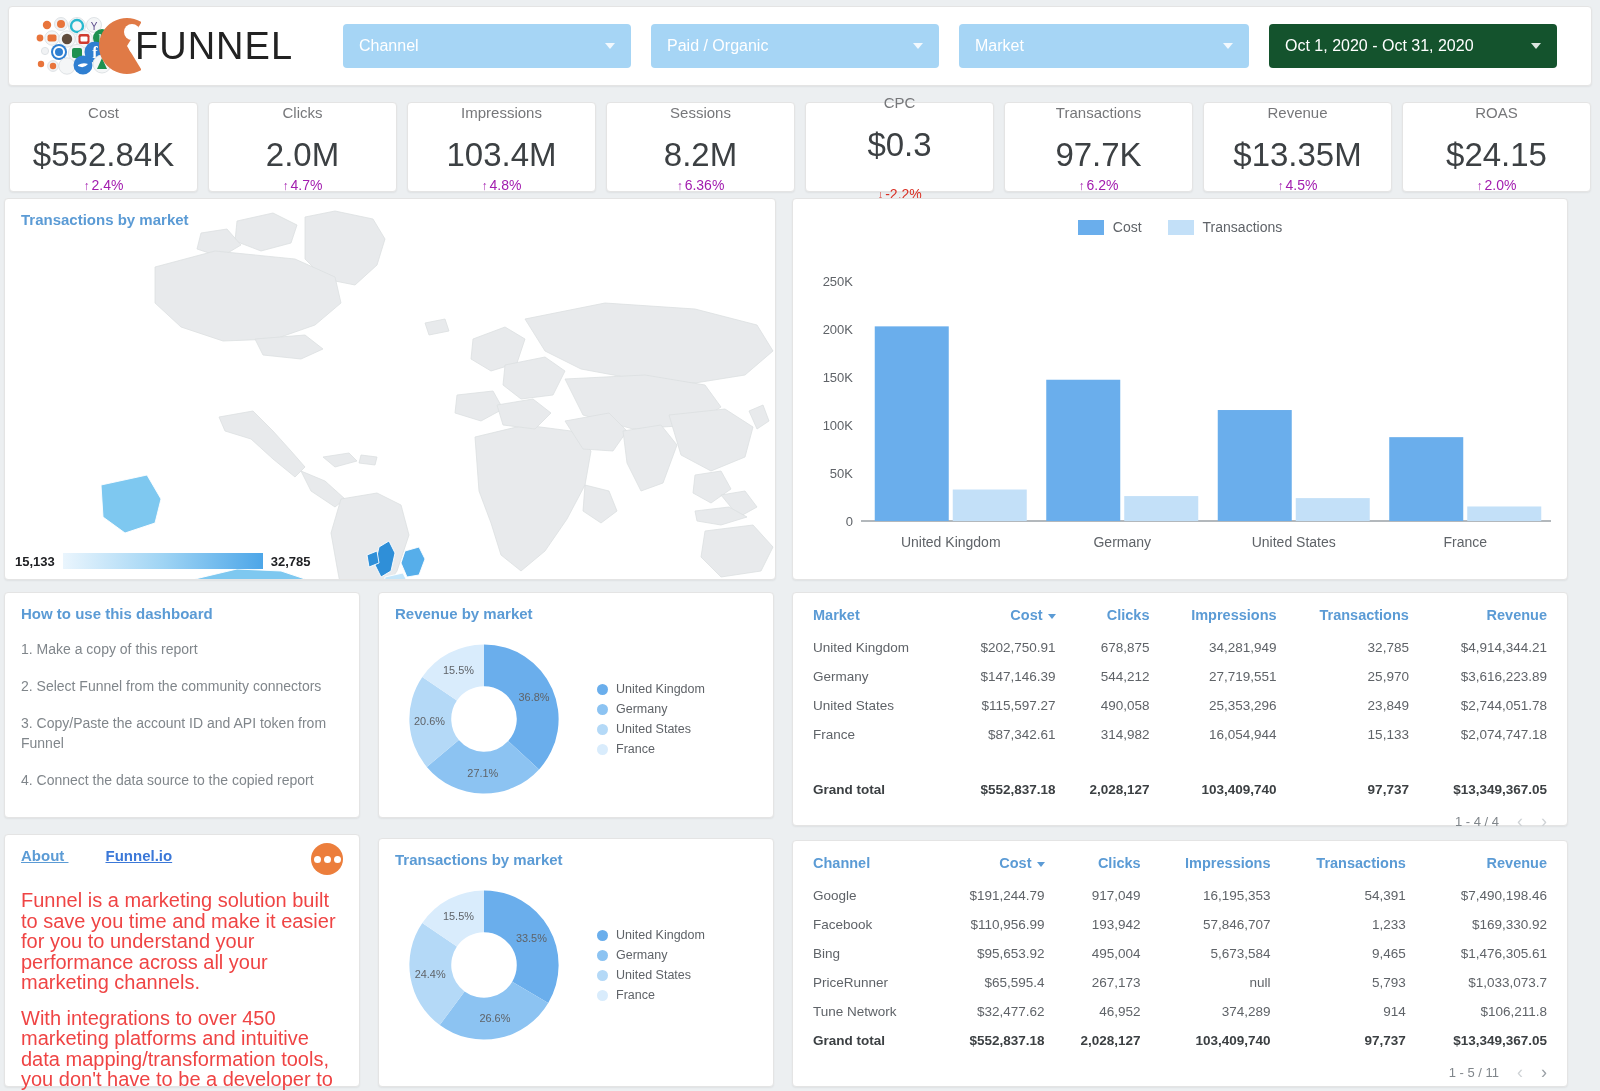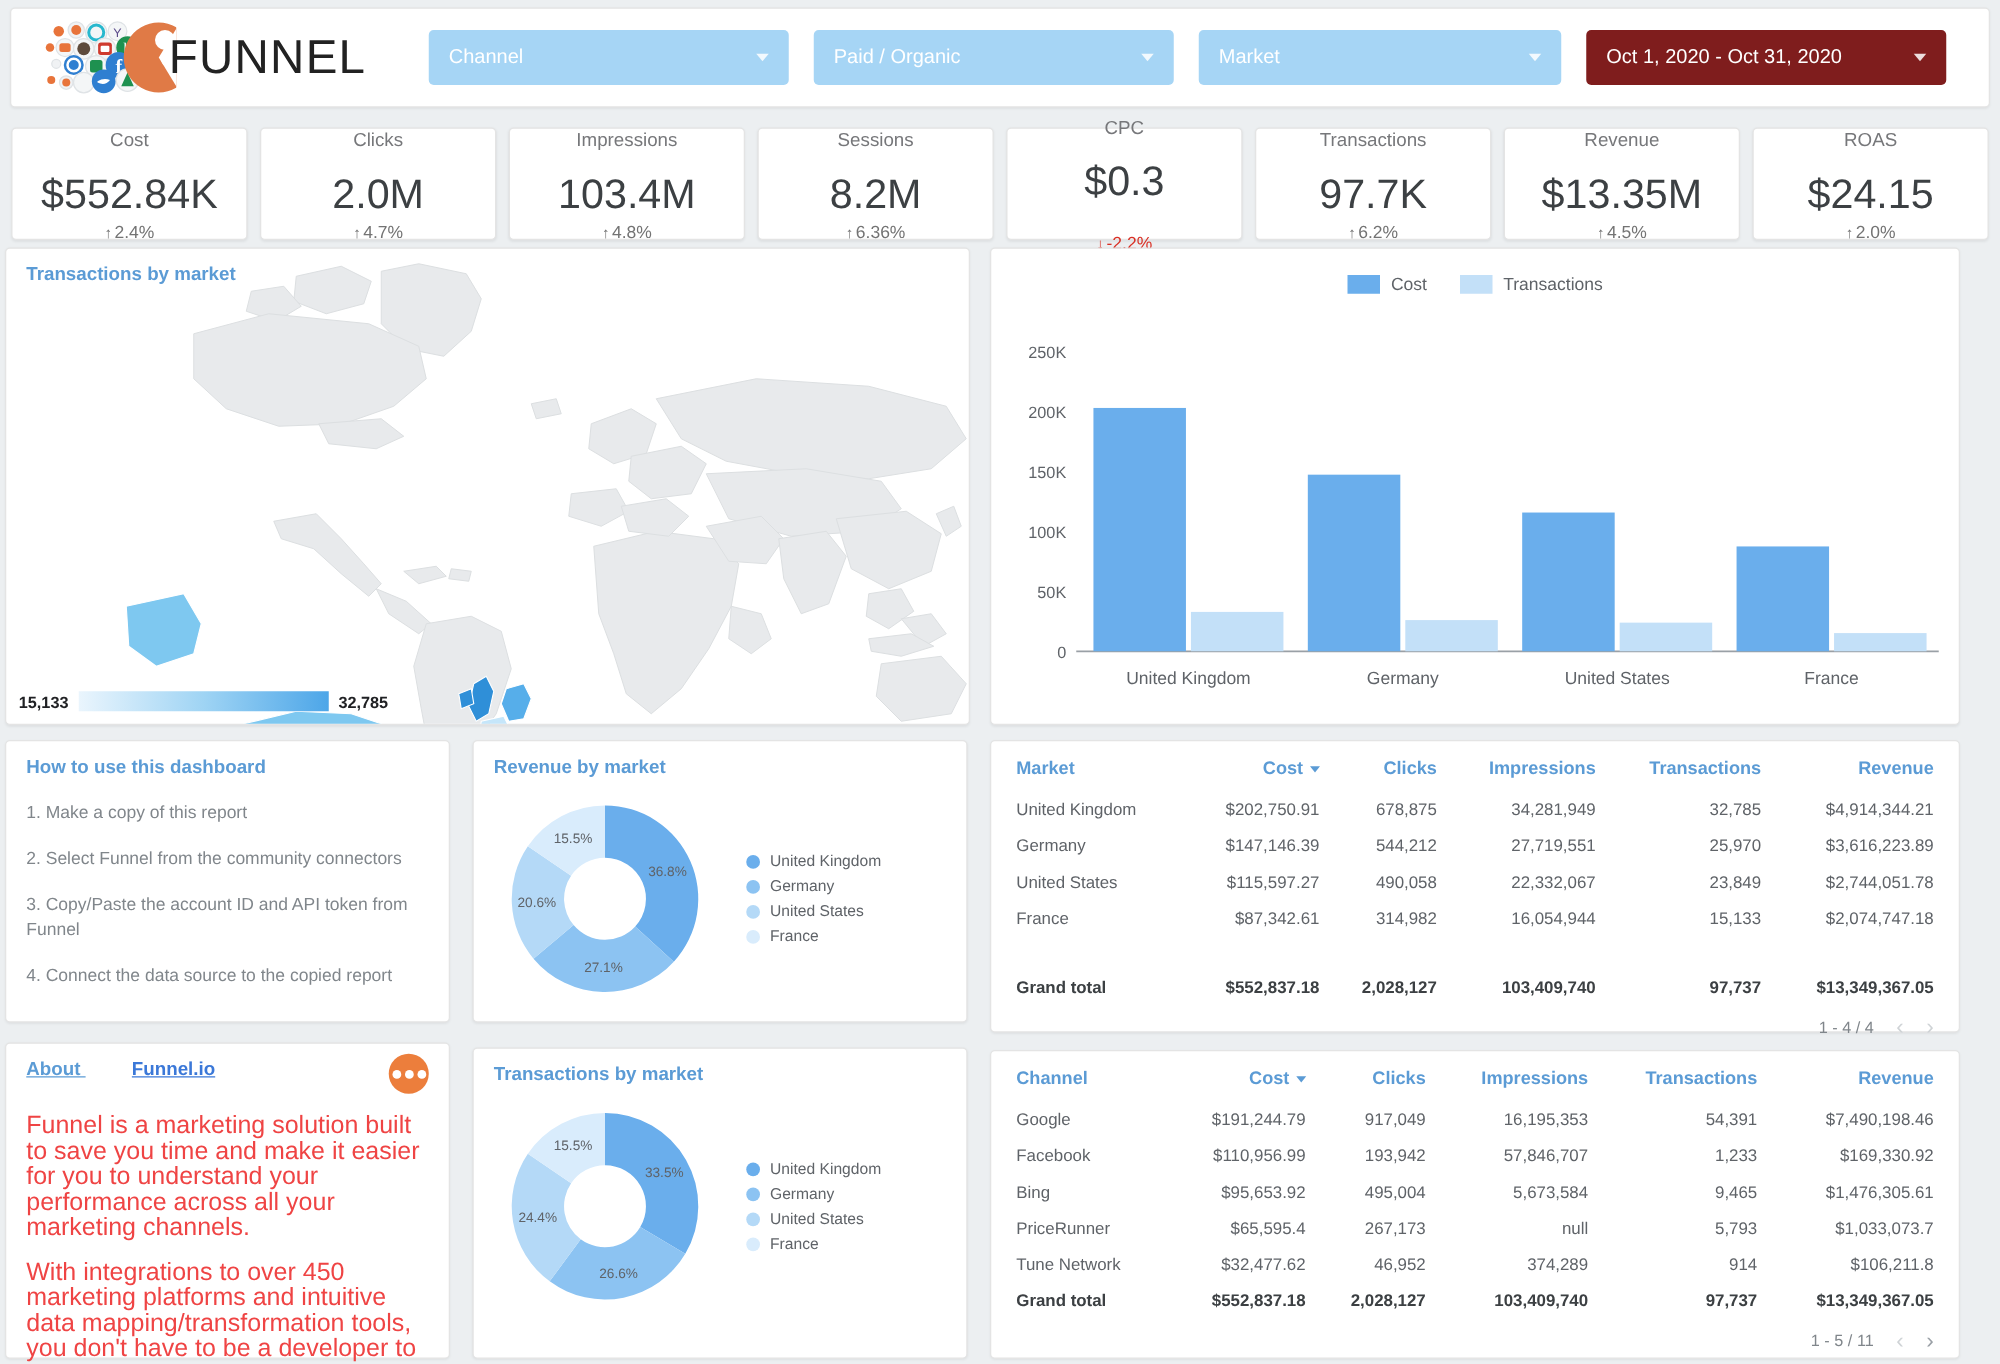--- a/index.html
+++ b/index.html
@@ -26,21 +26,21 @@
     font-size: 38px; letter-spacing: 1px; color: #222;
     font-family: "Liberation Sans", sans-serif; font-weight: 400;
     margin-left: -6px;
   }
   .filter-btn {
     height: 44px; border-radius: 4px; background: #a6d5f5;
     display: flex; align-items: center; padding: 0 16px;
     color: #fff; font-size: 16px; margin-left: 20px; cursor: pointer;
     position: relative; user-select: none;
   }
-  .filter-btn.date { background: #7f1d1d; }
+  .filter-btn.date { background: #14532d; }
   .filter-btn .lbl { flex: 1; }
   .caret {
     width: 0; height: 0; border-left: 5px solid transparent;
     border-right: 5px solid transparent; border-top: 6px solid #fff;
     opacity: .85;
   }
   #f-channel { width: 288px; }
   #f-paid { width: 288px; }
   #f-market { width: 290px; }
   #f-date { width: 288px; }
@@ -52,21 +52,21 @@
   }
   .kpi {
     flex: 1; margin: 0 5px; background: #fff; border: 1px solid #e4e4e4;
     border-radius: 4px; box-shadow: 0 1px 2px rgba(0,0,0,0.06);
     display: flex; flex-direction: column; align-items: center;
     justify-content: center; padding-top: 4px;
   }
   .kpi-label { font-size: 15px; color: #76777a; line-height: 20px; }
   .kpi-value { font-size: 33px; color: #3c4043; line-height: 40px; font-weight: 400; margin-top: 12px; }
   .kpi-delta { font-size: 14px; line-height: 20px; }
-  .kpi-delta.up { color: #737373; }
+  .kpi-delta.up { color: #a21caf; }
   .kpi-delta.down { color: #d93025; margin-top: 19px; }
   .arrow { font-size: 12px; margin-right: 2px; }
 
   
   #map-card { position: absolute; left: 4px; top: 198px; width: 772px; height: 382px; overflow: hidden; }
   #bar-card { position: absolute; left: 792px; top: 198px; width: 776px; height: 382px; }
   #howto-card { position: absolute; left: 4px; top: 592px; width: 356px; height: 226px; }
   #rev-donut-card { position: absolute; left: 378px; top: 592px; width: 396px; height: 226px; }
   #mkt-table-card { position: absolute; left: 792px; top: 592px; width: 776px; height: 234px; }
   #about-card { position: absolute; left: 4px; top: 834px; width: 356px; height: 253px; }
@@ -435,21 +435,21 @@
             <td>$147,146.39</td>
             <td>544,212</td>
             <td>27,719,551</td>
             <td>25,970</td>
             <td>$3,616,223.89</td>
           </tr>
           <tr>
             <td class="first">United States</td>
             <td>$115,597.27</td>
             <td>490,058</td>
-            <td>22,332,067</td>
+            <td>25,353,296</td>
             <td>23,849</td>
             <td>$2,744,051.78</td>
           </tr>
           <tr>
             <td class="first">France</td>
             <td>$87,342.61</td>
             <td>314,982</td>
             <td>16,054,944</td>
             <td>15,133</td>
             <td>$2,074,747.18</td>

